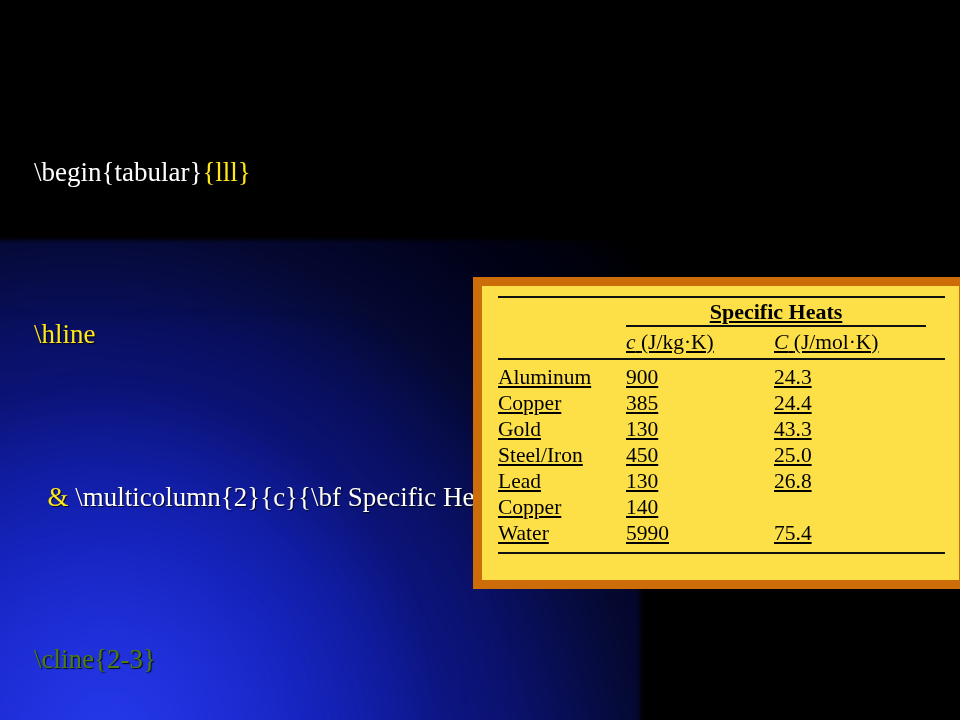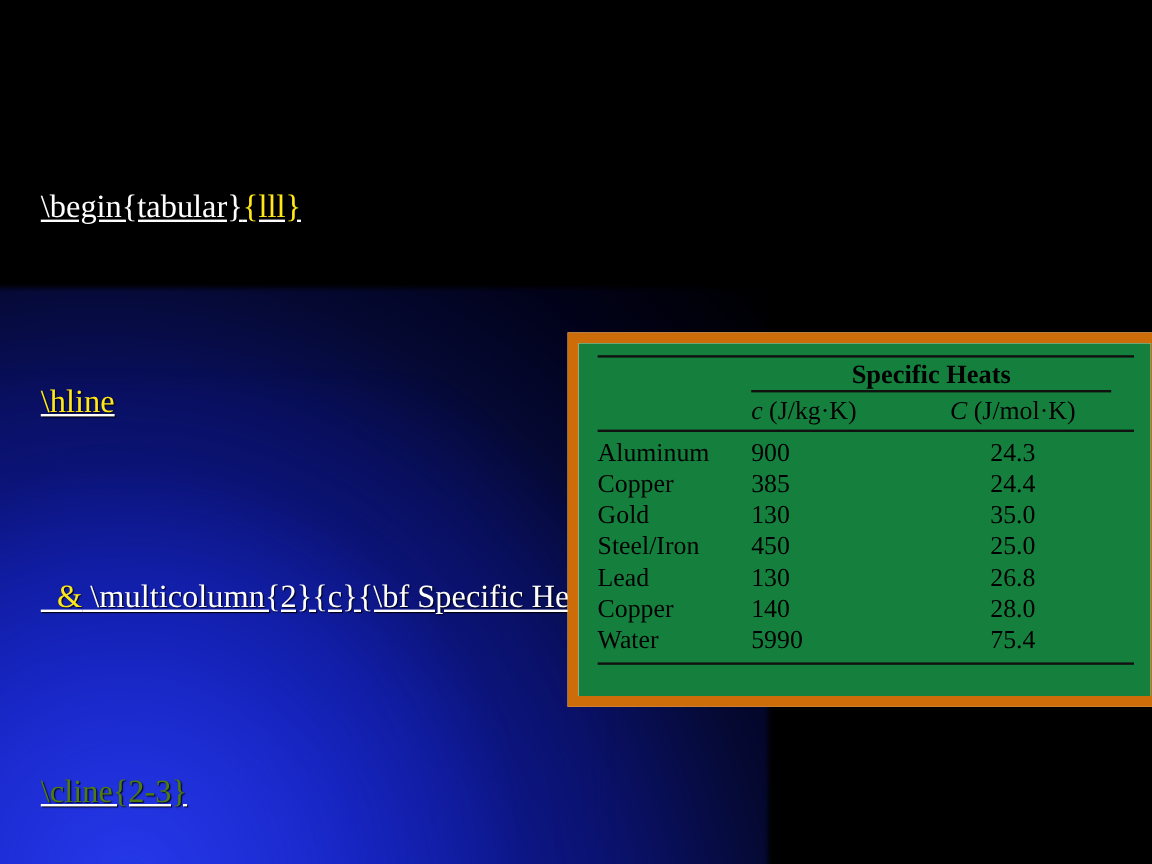--- a/index.html
+++ b/index.html
@@ -58,21 +58,20 @@
     line-height: 40.6px;
     color: #ffffff;
     white-space: pre;
     text-shadow: 1px 1px 1px rgba(0,0,0,0.85);
     z-index: 5;
   }
   .code-line {
     height: 40.6px;
     display: block;
     white-space: pre;
-    text-decoration: underline;
   }
   .amp      { color: #ffe81a; }
   .yellow   { color: #ffe81a; }
   .orange   { color: #4d7c0f; }
   .slash    { color: #e8ee2a; }
 
   
   #figure {
     position: absolute;
     left: 473px;
@@ -83,38 +82,39 @@
     border: 9px solid #cc6d0a;
     box-sizing: border-box;
     overflow: hidden;
     z-index: 6;
   }
   #figure-inner {
     position: absolute;
     left: 0; top: 0;
     width: 477px;
     height: 294px;
-    background: #15803d;
+    background: #fde047;
     box-sizing: border-box;
     padding: 10px 0 0 0;
+    text-decoration: underline;
   }
   .ital { font-style: italic; }
   .hr-line {
     height: 2px;
     background: #111;
   }
   .hr-thin {
     height: 1.5px;
     background: #111;
   }
   .tbl-wrap { margin: 0 14px 0 16px; }
   .row-text { font-size: 21.5px; line-height: 26px; display: flex; }
   .rt-mat { width: 128px; }
   .rt-c   { width: 148px; }
-  .rt-C   { width: 140px; text-align: center; }
+  .rt-C   { width: 140px; }
 </style>
 </head>
 <body>
 
 <div id="slide">
 
   <div id="bg-glow"></div>
   <div id="bg-glow2"></div>
 
   <div id="code">
@@ -183,36 +183,35 @@
           <div class="rt-C">24.3</div>
         </div>
         <div class="row-text">
           <div class="rt-mat">Copper</div>
           <div class="rt-c">385</div>
           <div class="rt-C">24.4</div>
         </div>
         <div class="row-text">
           <div class="rt-mat">Gold</div>
           <div class="rt-c">130</div>
-          <div class="rt-C">35.0</div>
+          <div class="rt-C">43.3</div>
         </div>
         <div class="row-text">
           <div class="rt-mat">Steel/Iron</div>
           <div class="rt-c">450</div>
           <div class="rt-C">25.0</div>
         </div>
         <div class="row-text">
           <div class="rt-mat">Lead</div>
           <div class="rt-c">130</div>
           <div class="rt-C">26.8</div>
         </div>
         <div class="row-text">
           <div class="rt-mat">Copper</div>
           <div class="rt-c">140</div>
-          <div class="rt-C">28.0</div>
         </div>
         <div class="row-text">
           <div class="rt-mat">Water</div>
           <div class="rt-c">5990</div>
           <div class="rt-C">75.4</div>
         </div>
 
         <div style="height:6px;"></div>
         <div class="hr-line"></div>
 

